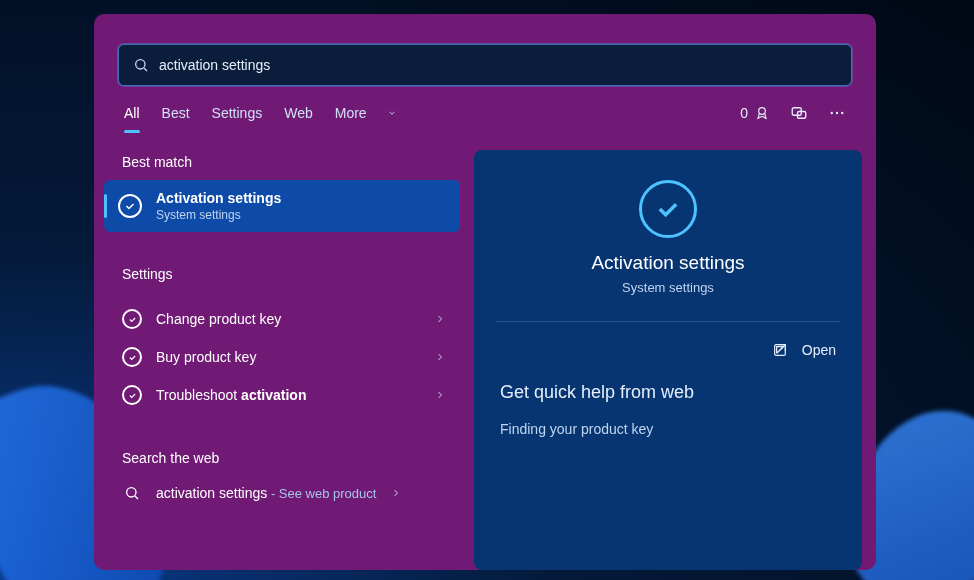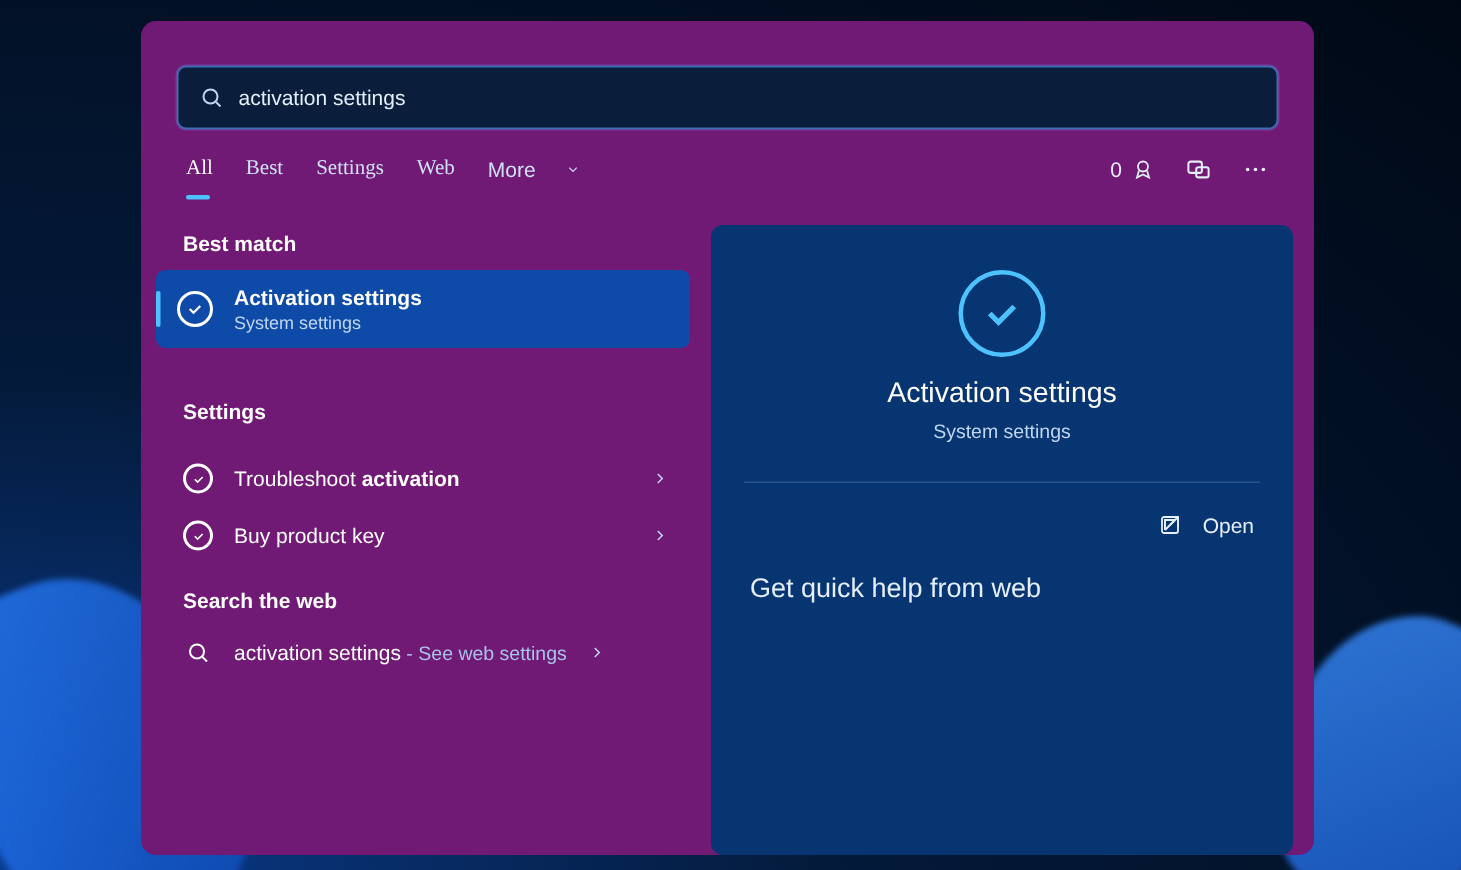--- a/index.html
+++ b/index.html
@@ -76,21 +76,20 @@
       align-items: center;
       padding: 18px 30px 0;
       gap: 22px;
       color: #d0e0f5;
       font-size: 14px;
     }
     .tab {
       padding-bottom: 12px;
       position: relative;
       cursor: pointer;
-      font-family: Liberation Serif, serif;
     }
     .tab.active { color: #fff; font-weight: 500; }
     .tab.active::after {
       content: "";
       position: absolute;
       left: 0;
       bottom: 0;
       width: 16px;
       height: 3px;
       background: #4cc2ff;
@@ -104,21 +103,21 @@
     .content {
       display: flex;
       flex: 1;
       padding: 16px 14px 0 10px;
       gap: 10px;
       min-height: 0;
     }
     .left-col { flex: 1; min-width: 0; }
     .section-header {
       font-size: 14px;
-      font-weight: 700;
+      font-weight: 400;
       color: #fff;
       padding: 4px 18px 10px;
     }
     .best-match-item {
       background: #0e4ba8;
       border-radius: 6px;
       margin: 0 4px 0 0;
       padding: 10px 14px;
       display: flex;
       align-items: center;
@@ -277,47 +276,58 @@
       </div>
 
       <div class="section-header" style="padding-top:34px;">Settings</div>
       <div class="settings-list">
         <div class="setting-row">
           <div class="circle-check-sm">
               <svg width="9" height="9" viewBox="0 0 24 24" fill="none" stroke="#fff" stroke-width="3">
                 <polyline points="5 12 10 17 19 8"></polyline>
               </svg>
             </div>
-          <div class="label"><span>Troubleshoot </span><strong>activation</strong></div>
+          <div class="label">Change product key</div>
           <svg class="chev" width="12" height="12" viewBox="0 0 24 24" fill="none" stroke="#c0d5f0" stroke-width="2">
               <polyline points="9 6 15 12 9 18"></polyline>
             </svg>
         </div>
         <div class="setting-row">
           <div class="circle-check-sm">
               <svg width="9" height="9" viewBox="0 0 24 24" fill="none" stroke="#fff" stroke-width="3">
                 <polyline points="5 12 10 17 19 8"></polyline>
               </svg>
             </div>
           <div class="label">Buy product key</div>
           <svg class="chev" width="12" height="12" viewBox="0 0 24 24" fill="none" stroke="#c0d5f0" stroke-width="2">
               <polyline points="9 6 15 12 9 18"></polyline>
             </svg>
         </div>
-      </div>
-
-      <div class="section-header" style="padding-top:8px;">Search the web</div>
+        <div class="setting-row">
+          <div class="circle-check-sm">
+              <svg width="9" height="9" viewBox="0 0 24 24" fill="none" stroke="#fff" stroke-width="3">
+                <polyline points="5 12 10 17 19 8"></polyline>
+              </svg>
+            </div>
+          <div class="label"><span>Troubleshoot </span><strong>activation</strong></div>
+          <svg class="chev" width="12" height="12" viewBox="0 0 24 24" fill="none" stroke="#c0d5f0" stroke-width="2">
+              <polyline points="9 6 15 12 9 18"></polyline>
+            </svg>
+        </div>
+      </div>
+
+      <div class="section-header" style="padding-top:8px;margin-top:20px;">Search the web</div>
       <div class="web-row">
         <div class="search-glyph">
           <svg width="16" height="16" viewBox="0 0 24 24" fill="none" stroke="#fff" stroke-width="2">
               <circle cx="11" cy="11" r="7"></circle>
               <line x1="21" y1="21" x2="16.5" y2="16.5"></line>
             </svg>
         </div>
-        <div class="label"><span>activation settings</span><span class="web-sub"> - See web settings</span></div>
+        <div class="label"><span>activation settings</span><span class="web-sub"> - See web product</span></div>
         <svg class="chev" width="12" height="12" viewBox="0 0 24 24" fill="none" stroke="#c0d5f0" stroke-width="2">
             <polyline points="9 6 15 12 9 18"></polyline>
           </svg>
       </div>
     </div>
 
     <div class="right-col">
       <div class="detail-icon-wrap">
         <div class="big-circle">
           <svg width="28" height="28" viewBox="0 0 24 24" fill="none" stroke="#4cc2ff" stroke-width="3">
@@ -332,15 +342,16 @@
         <svg width="16" height="16" viewBox="0 0 24 24" fill="none" stroke="#e5eefb" stroke-width="2">
             <path d="M7 17V7h10"></path>
             <path d="M7 7l10 10" transform="rotate(90 12 12)"></path>
             <rect x="4" y="4" width="16" height="16" rx="2" stroke-width="1.8"></rect>
             <path d="M10 4h10v10" stroke-width="1.8"></path>
             <line x1="20" y1="4" x2="12" y2="12" stroke-width="1.8"></line>
           </svg>
         <span>Open</span>
       </div>
       <div class="help-header">Get quick help from web</div>
+      <div class="help-link">Finding your product key</div>
     </div>
   </div>
 </div>
 
 </body></html>

